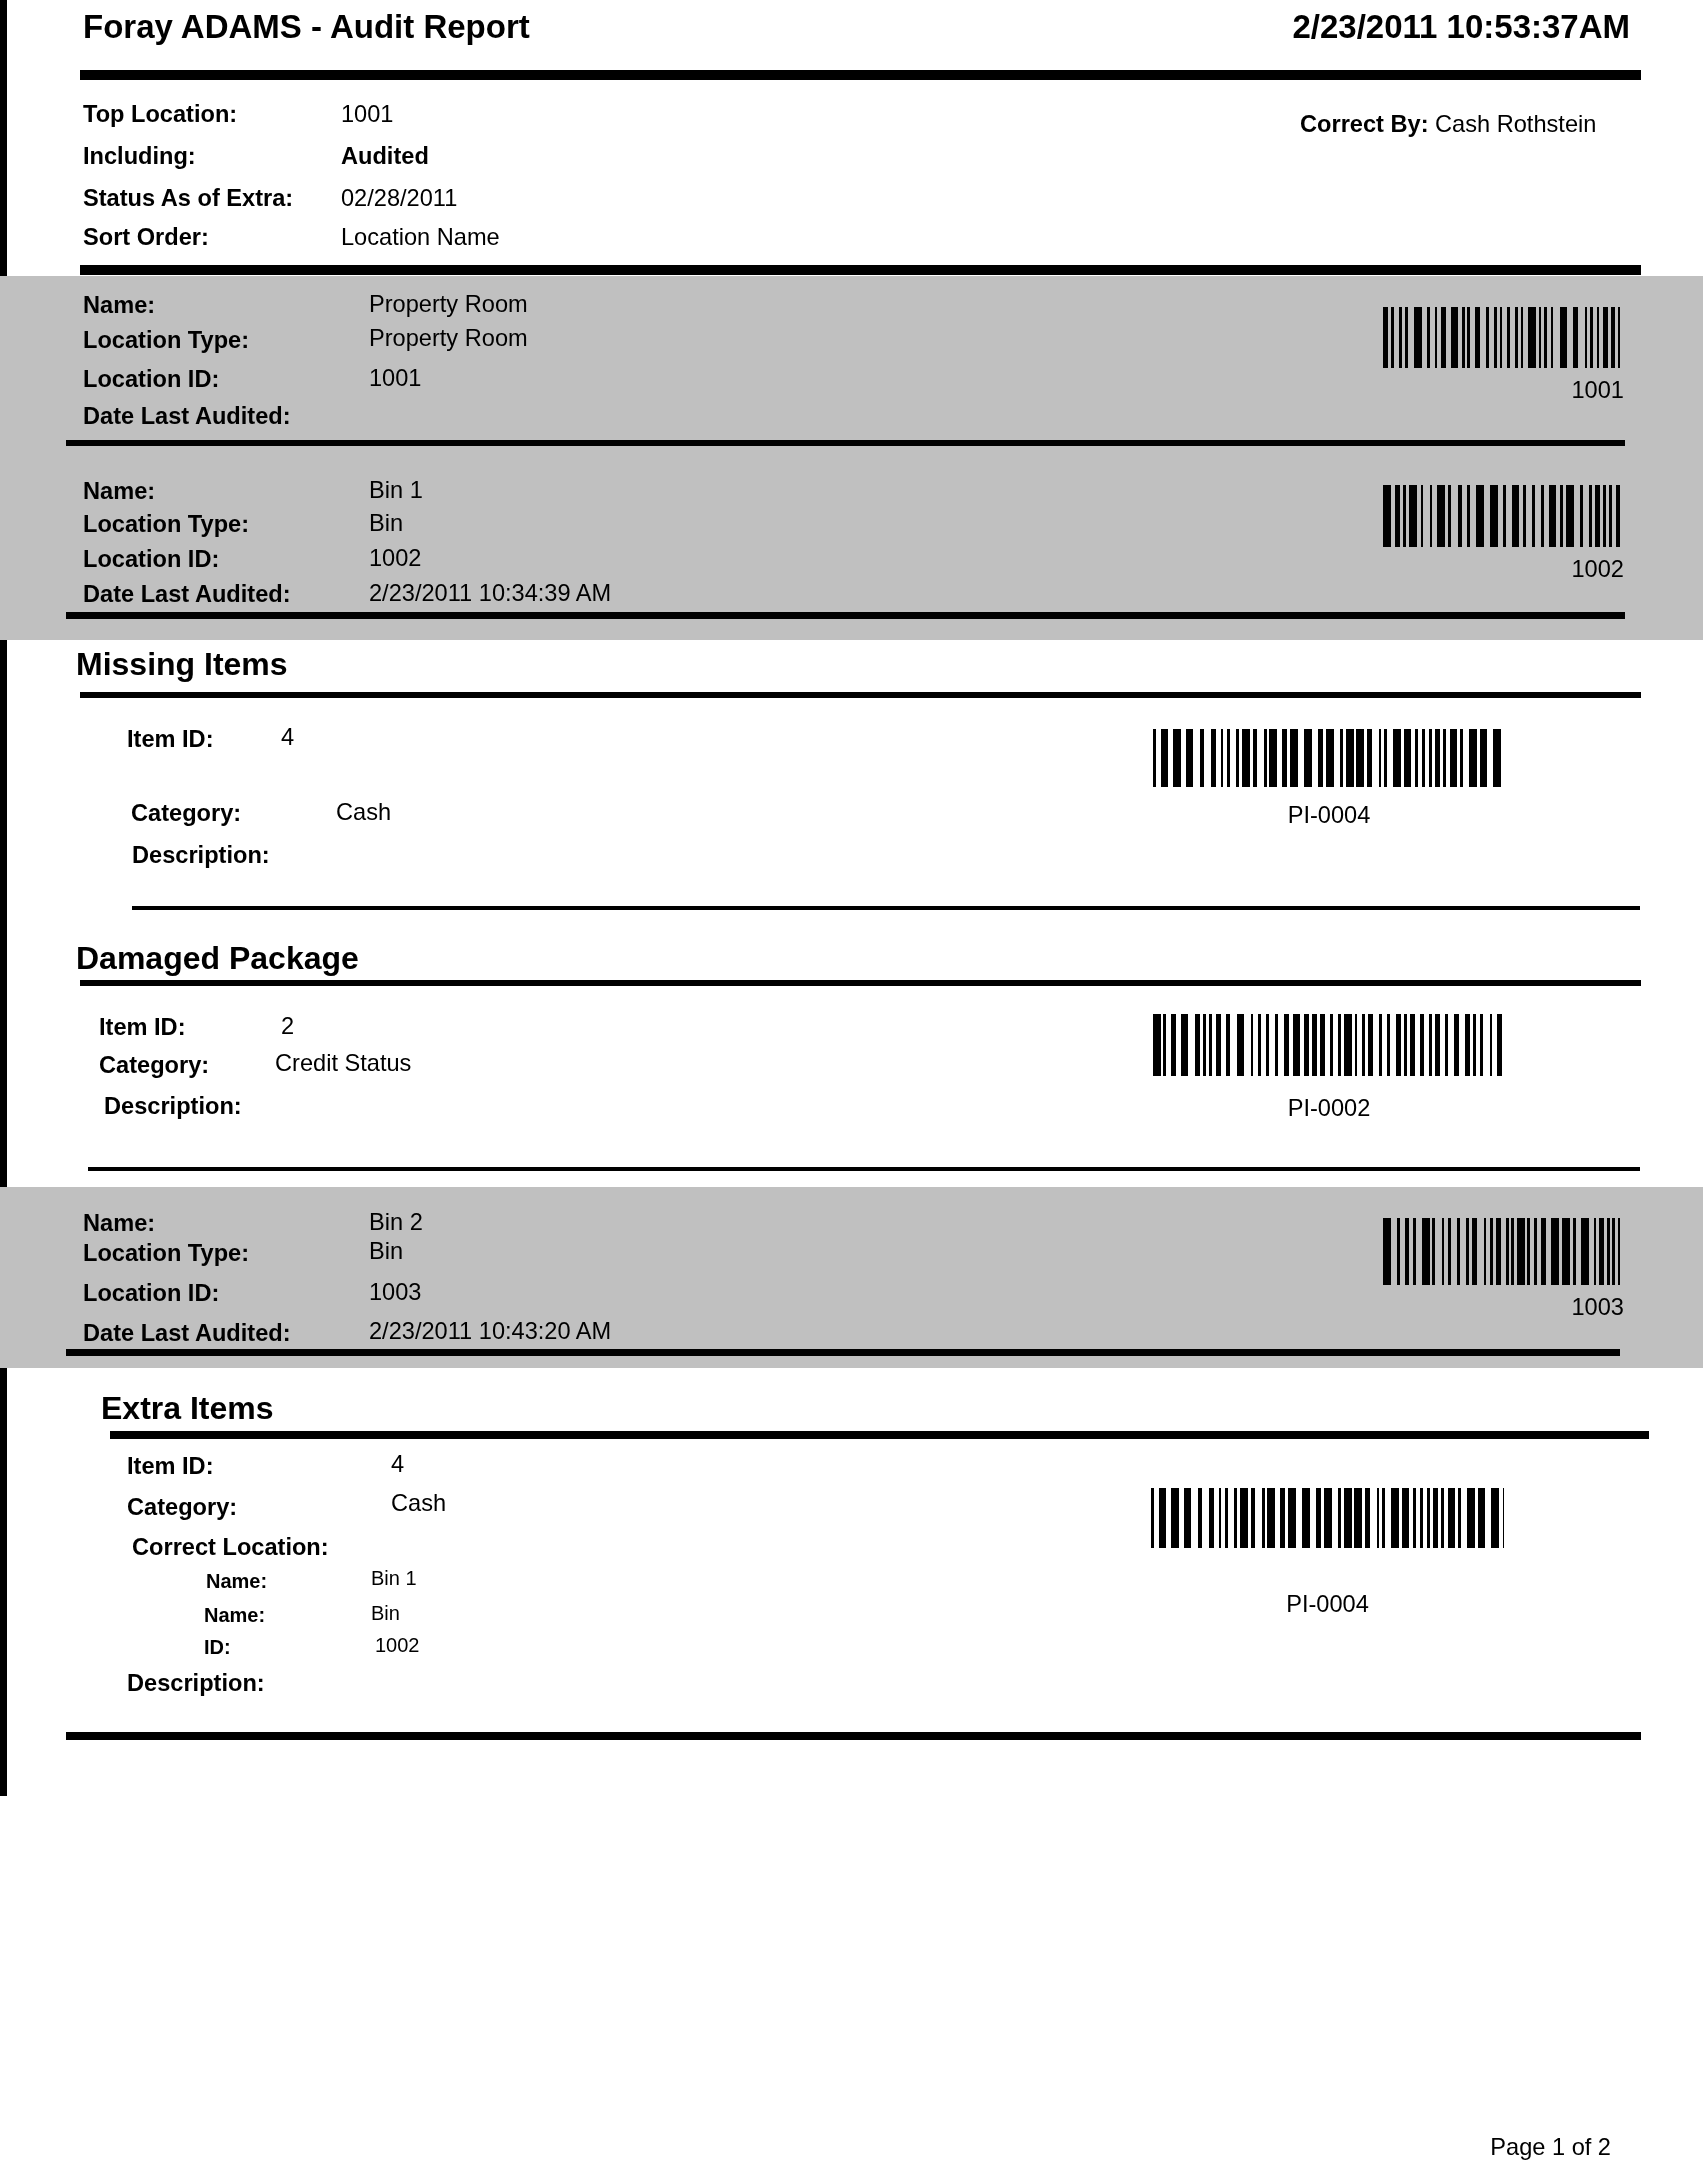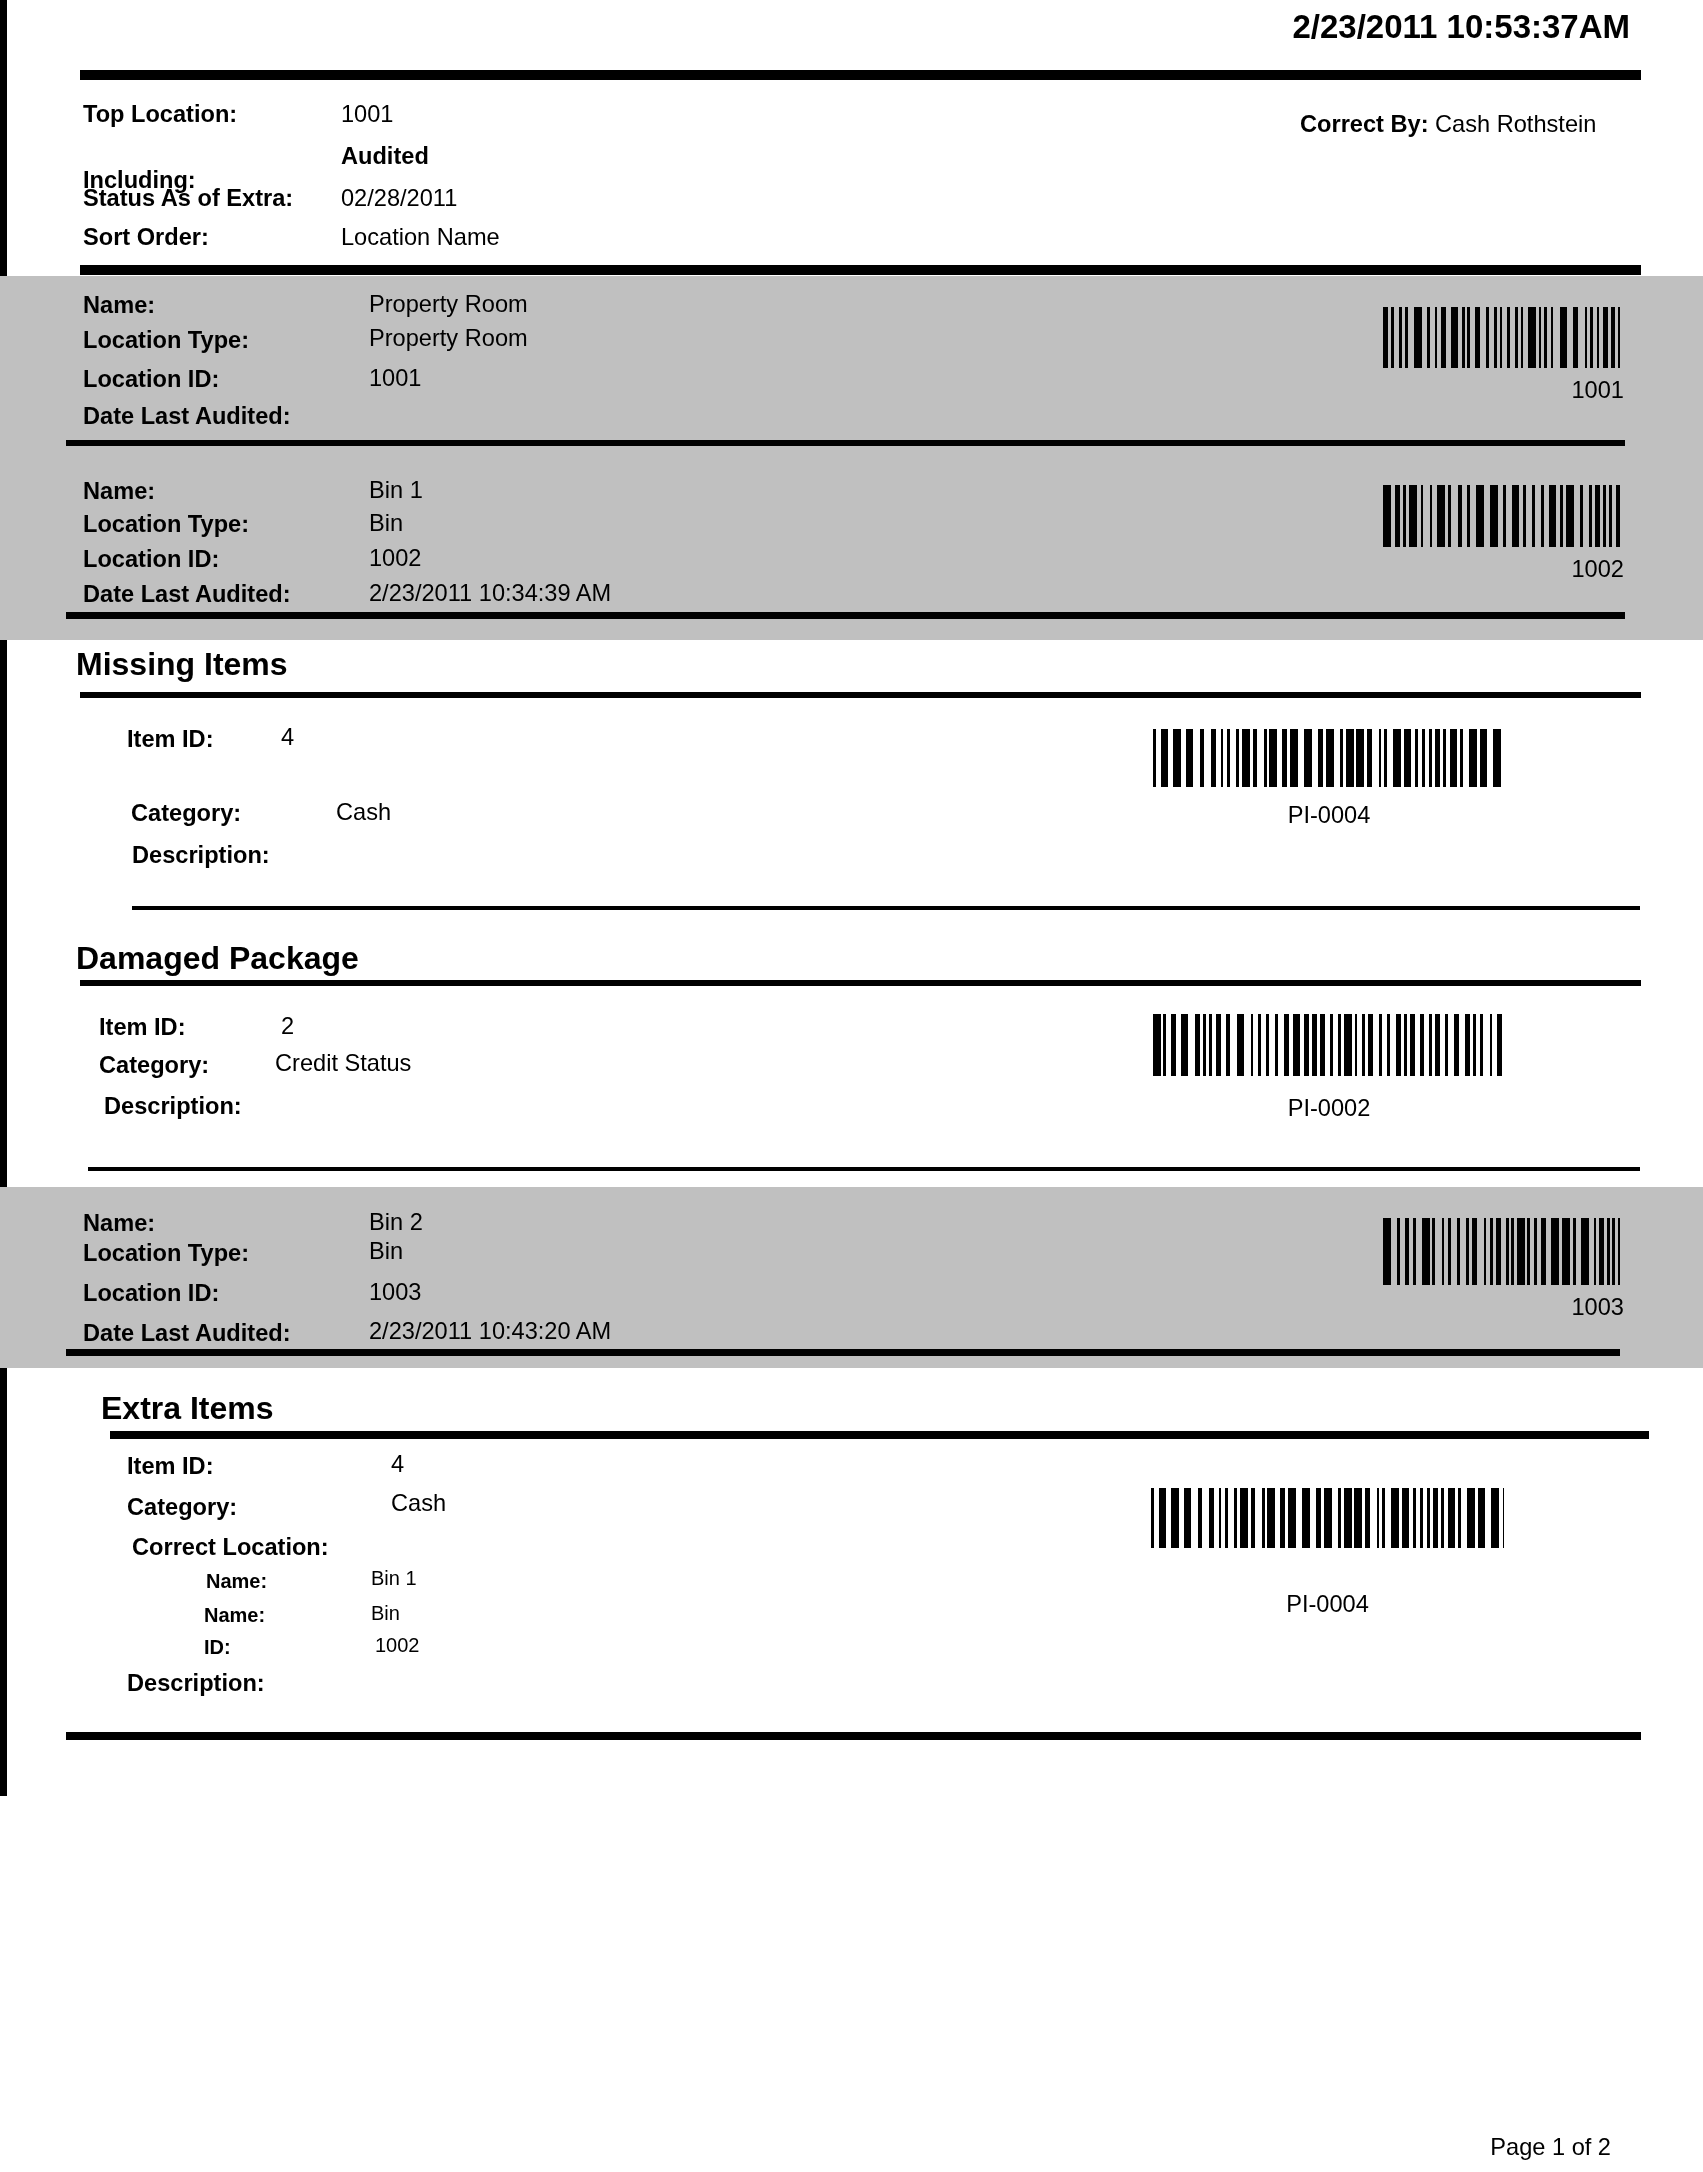--- a/index.html
+++ b/index.html
@@ -21,26 +21,27 @@
   .bc-label-center{text-align:center;}
   .bc-label-right{text-align:right;}
 </style>
 </head>
 <body>
 
 <div id="page" style="--block-bg: #c0c0c0;">
 
   <div class="rule" style="left:0;top:6;width:7px;height:1796px;"></div>
 
+  <div class="abs b fs48" style="left:83px;top:8.3px;">Foray ADAMS - Audit Report</div>
   <div class="abs b fs48" style="right:73px;top:8.3px;">2/23/2011 10:53:37AM</div>
   <div class="rule" style="left:80px;top:70px;width:1561px;height:9.7px;"></div>
 
   <div class="abs b fs34" style="left:83px;top:101px;">Top Location:</div>
   <div class="abs fs34" style="left:341px;top:101px;">1001</div>
-  <div class="abs b fs34" style="left:83px;top:143px;margin-top:24px;">Including:</div>
+  <div class="abs b fs34" style="left:83px;top:143px;">Including:</div>
   <div class="abs fs34" style="left:341px;top:143px;font-weight:bold;">Audited</div>
   <div class="abs b fs34" style="left:83px;top:185px;">Status As of Extra:</div>
   <div class="abs fs34" style="left:341px;top:185px;">02/28/2011</div>
   <div class="abs b fs34" style="left:83px;top:224px;">Sort Order:</div>
   <div class="abs fs34" style="left:341px;top:224px;">Location Name</div>
   <div class="abs fs34" style="left:1300px;top:111px;">
     <span class="b">Correct By:</span>
     <span>Cash Rothstein</span>
   </div>
   <div class="rule" style="left:80px;top:265px;width:1561px;height:9.7px;"></div>

